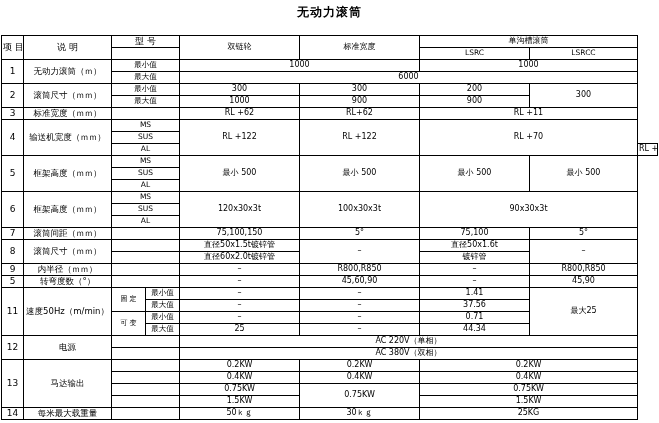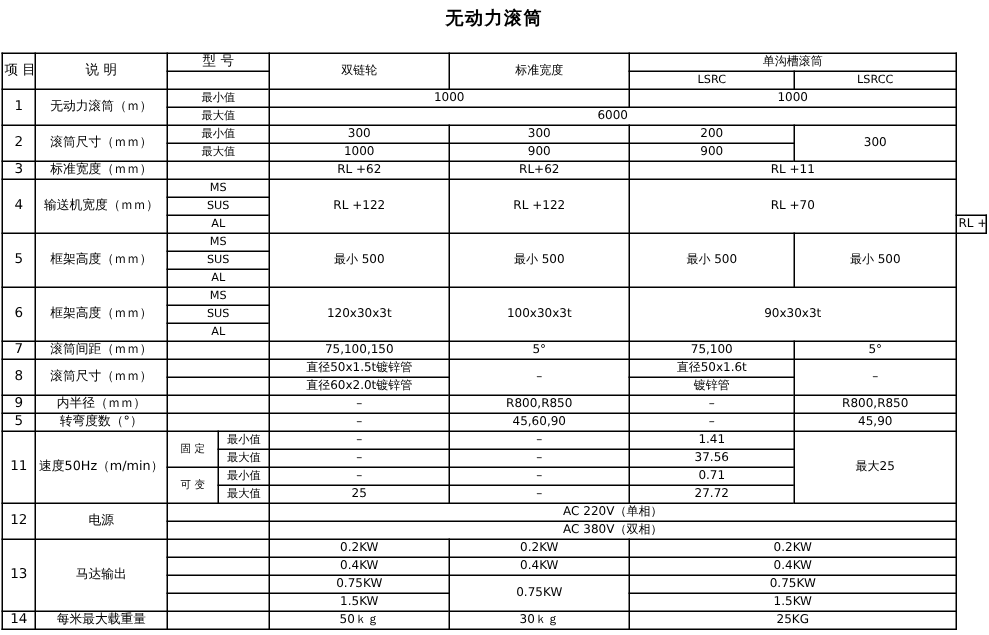--- a/index.html
+++ b/index.html
@@ -224,21 +224,21 @@
           <td rowspan="2" class="tiny">可 变</td>
           <td class="sub">最小值</td>
           <td class="dash">–</td>
           <td class="dash">–</td>
           <td class="dash">0.71</td>
         </tr>
         <tr>
           <td class="sub">最大值</td>
           <td class="dash">25</td>
           <td class="dash">–</td>
-          <td class="dash">27.72</td>
+          <td class="dash">44.34</td>
         </tr>
         <tr>
           <td rowspan="2" class="no">12</td>
           <td rowspan="2" class="lbl">电源</td>
           <td colspan="2" class="sub"></td>
           <td class="dash" colspan="4">AC 220V（单相）</td>
         </tr>
         <tr>
           <td colspan="2" class="sub"></td>
           <td class="dash" colspan="4">AC 380V（双相）</td>

